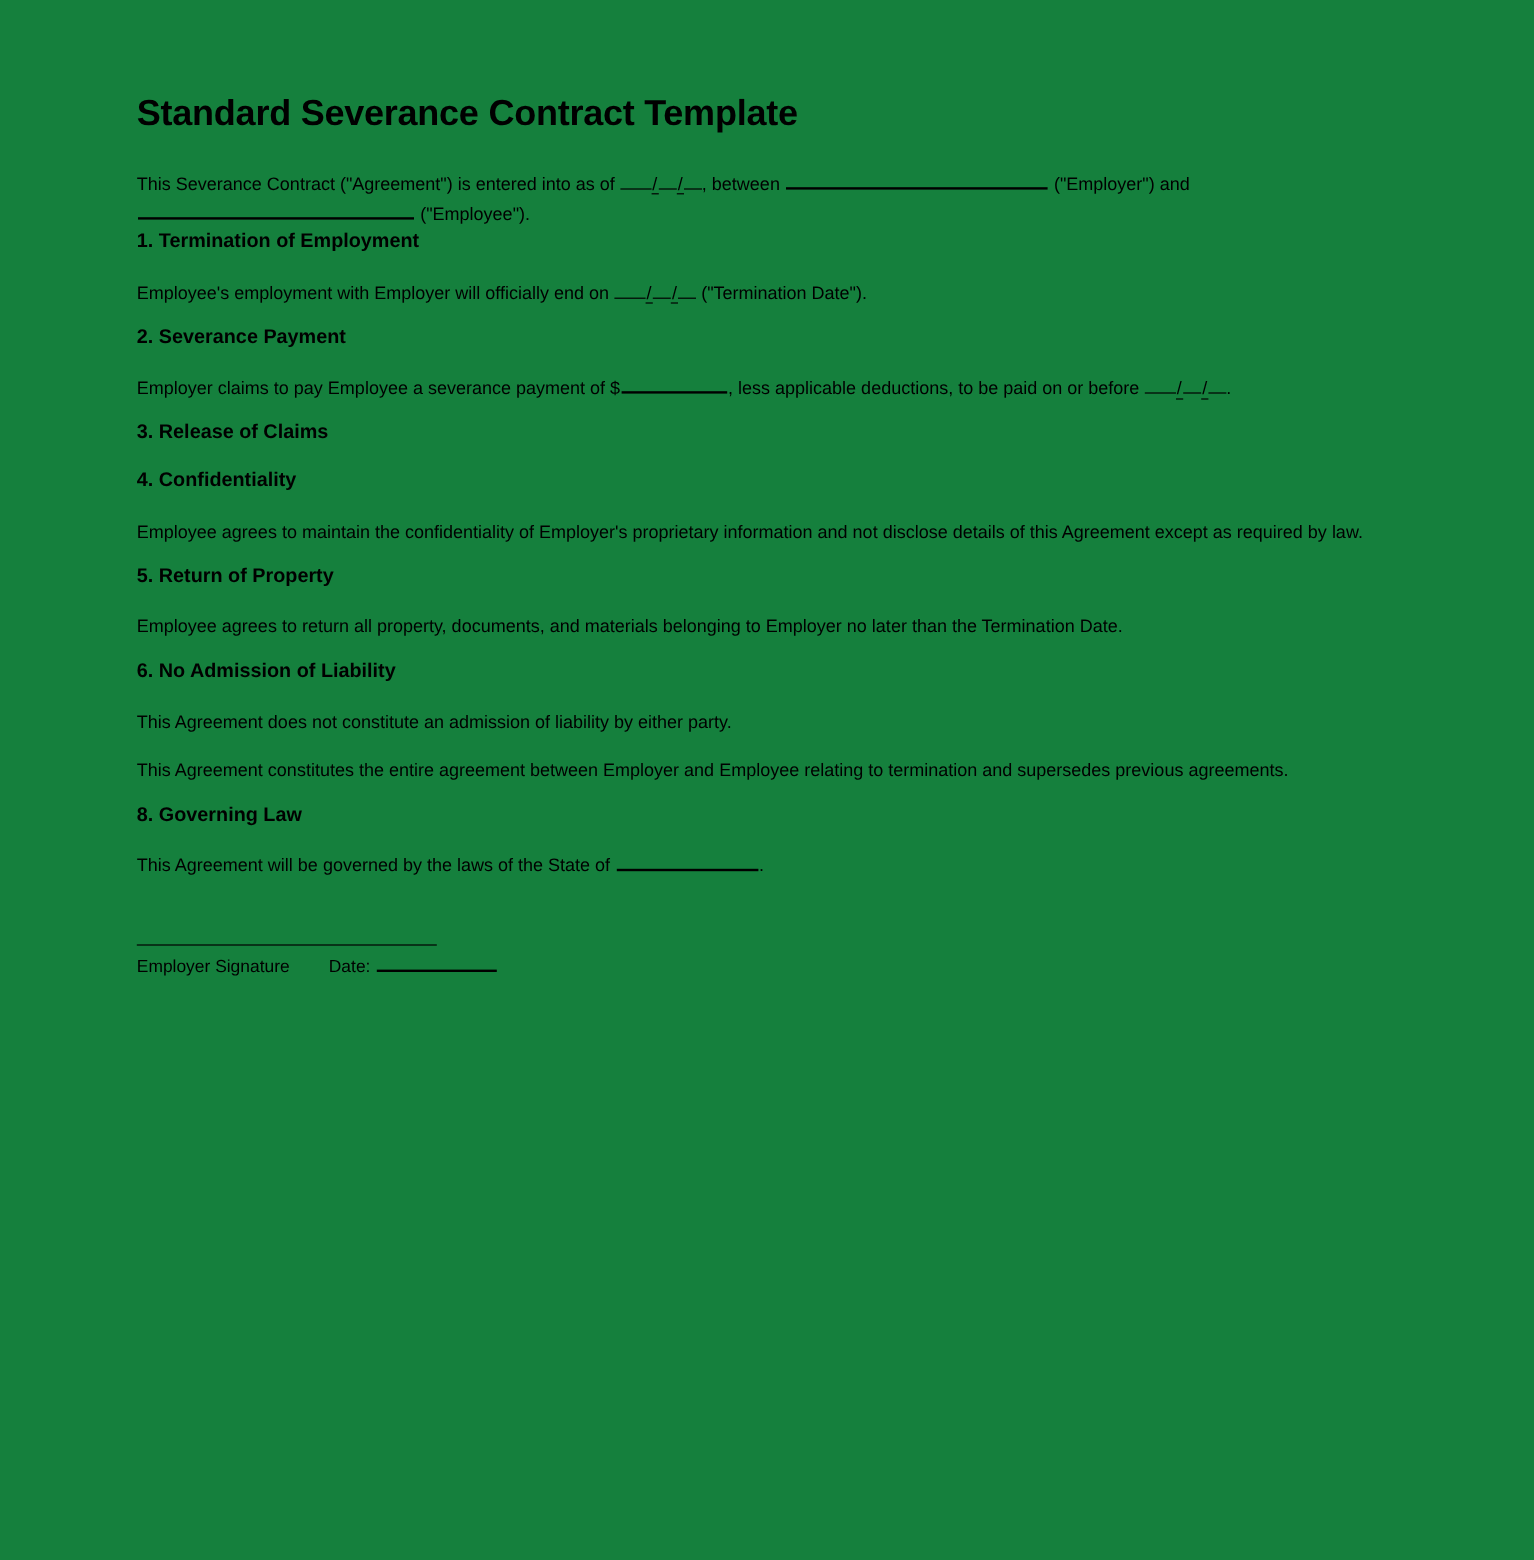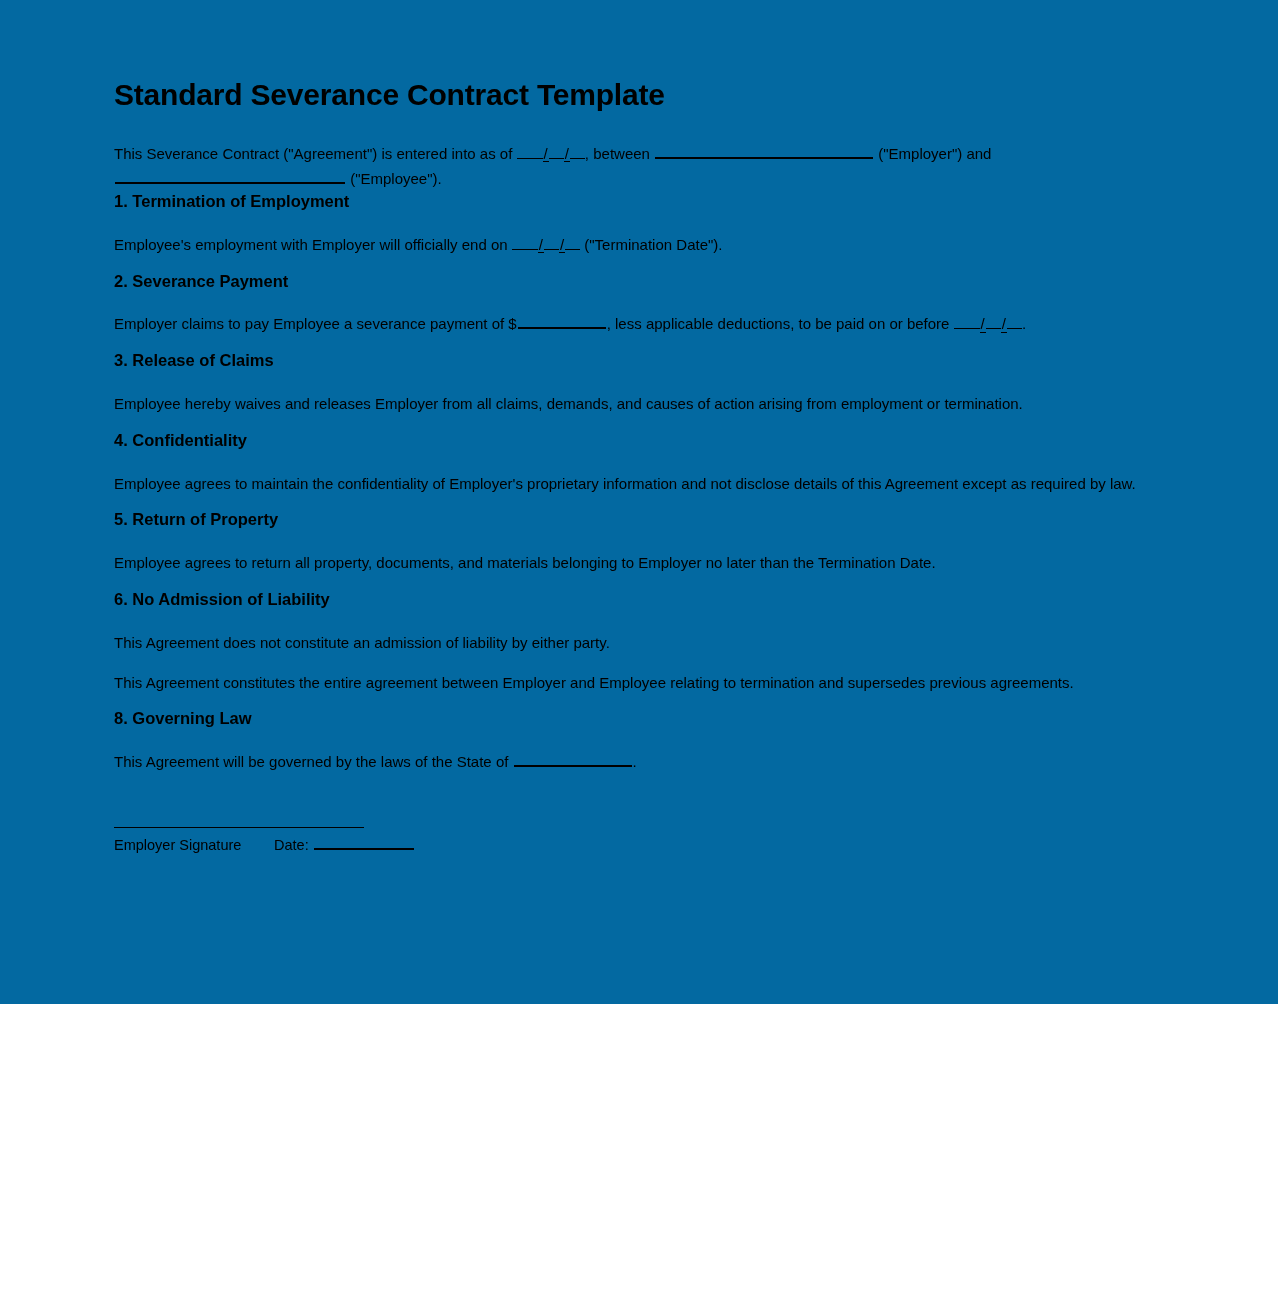--- a/index.html
+++ b/index.html
@@ -11,22 +11,22 @@
   body {
     width: 1278px;
     height: 1300px;
     font-family: "Liberation Sans", sans-serif;
     color: #000000;
     -webkit-font-smoothing: antialiased;
   }
   .page {
     position: relative;
     width: 1278px;
-    height: 1004px;
-    background: #0369a1;
+    height: 1300px;
+    background: #15803d;
     box-sizing: border-box;
     padding: 78px 128px 0 114px;
   }
   h1.doc-title {
     font-size: 30px;
     font-weight: bold;
     letter-spacing: -0.2px;
     margin: 0 0 28px 0;
     line-height: 1.15;
     color: #000;
@@ -148,21 +148,20 @@
 
   <div class="section">
     <h2 class="section-heading">2. Severance Payment</h2>
     <p class="body-text"><span>Employer claims to pay Employee a severance payment of $</span><span class="blank blank-money"></span><span>, less applicable deductions, to be paid on or before</span>
       <span class="date-blank"><span class="seg"></span><span class="slash">/</span><span class="seg narrow"></span><span class="slash">/</span><span class="seg narrow"></span></span><span>.</span>
     </p>
   </div>
 
   <div class="section">
     <h2 class="section-heading">3. Release of Claims</h2>
-    <p class="body-text">Employee hereby waives and releases Employer from all claims, demands, and causes of action arising from employment or termination.</p>
   </div>
 
   <div class="section">
     <h2 class="section-heading">4. Confidentiality</h2>
     <p class="body-text">Employee agrees to maintain the confidentiality of Employer's proprietary information and not disclose details of this Agreement except as required by law.</p>
   </div>
 
   <div class="section">
     <h2 class="section-heading">5. Return of Property</h2>
     <p class="body-text">Employee agrees to return all property, documents, and materials belonging to Employer no later than the Termination Date.</p>

